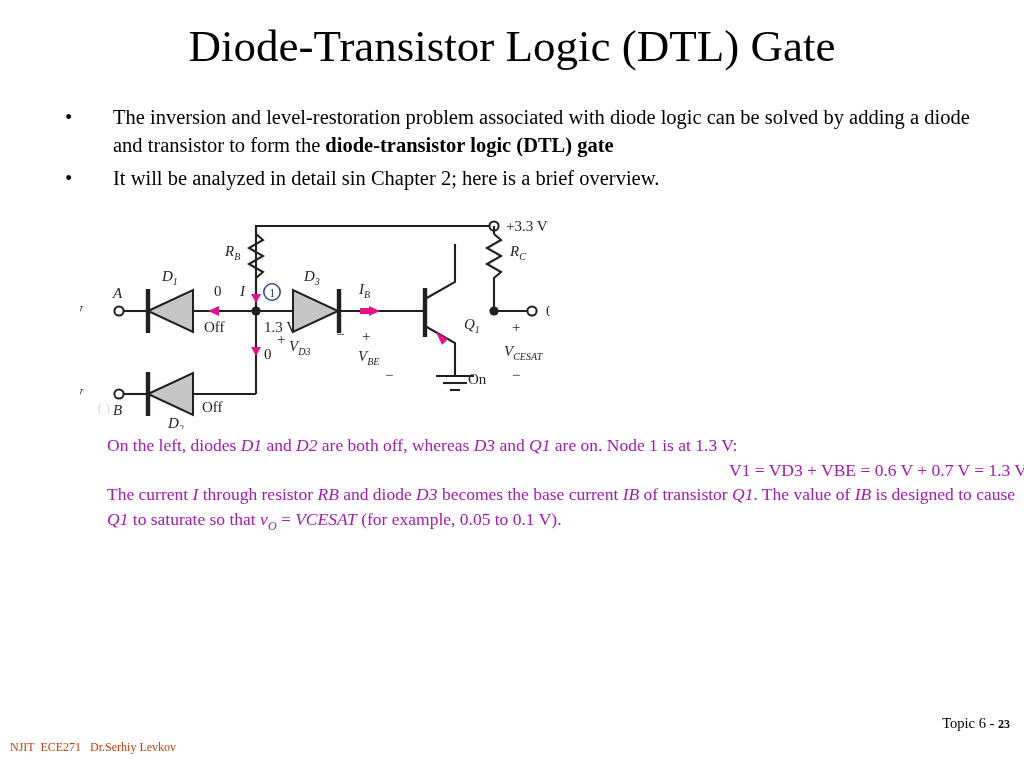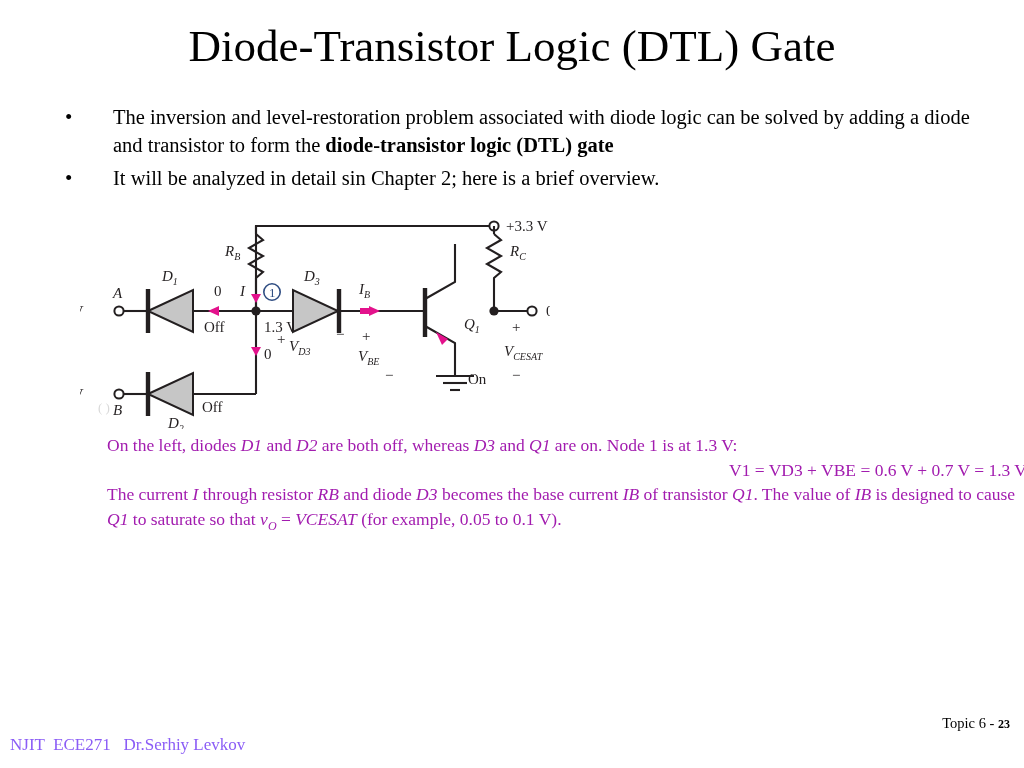--- a/index.html
+++ b/index.html
@@ -98,22 +98,22 @@
     font-size: 12px;
     vertical-align: sub;
     font-style: italic;
   }
 
   
   .footer-left {
     position: absolute;
     left: 10px;
     bottom: 13px;
-    font-size: 17px;
-    color: #8b5cf6;
+    font-size: 12px;
+    color: #c2410c;
     font-family: "Liberation Serif", serif;
     white-space: pre;
   }
   .footer-right {
     position: absolute;
     right: 14px;
     bottom: 19px;
     font-size: 14.5px;
     color: #000;
     font-family: "Liberation Serif", serif;

